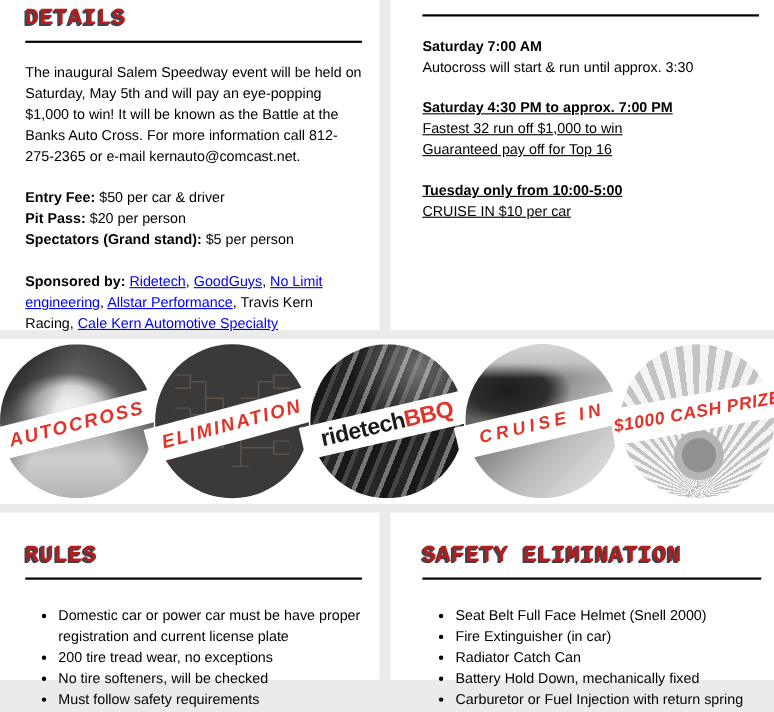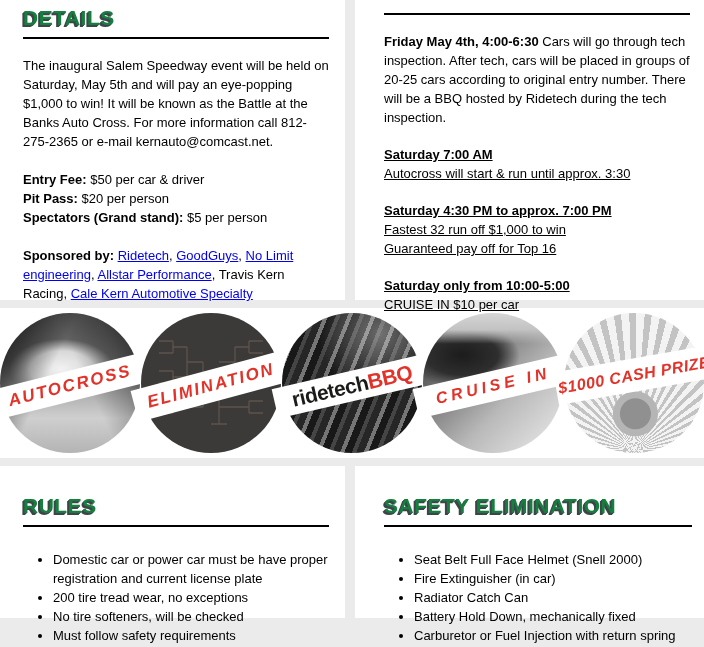--- a/index.html
+++ b/index.html
@@ -13,23 +13,23 @@
   .panel{background:#fff;box-sizing:border-box;}
   .row.top .panel{height:300px;}
   .row.bottom .panel{height:152px;padding-top:28px;}
   .panel-left{width:345px;padding:6px 16px 0 23px;}
   .panel-right{width:349px;padding:6px 14px 0 29px;}
   .row.bottom .panel-left{padding:28px 16px 0 23px;}
   .row.bottom .panel-right{padding:28px 12px 0 29px;}
 
   h2.heading{
     margin:0;line-height:24px;
-    font-family:Liberation Sans, sans-serif;
+    font-family:Liberation Mono, monospace;
     font-weight:bold;font-size:21px;letter-spacing:.5px;
-    color:#15803d;
+    color:#b91c1c;
     text-shadow:-2px 2px 0 #3f434b,-1px 1px 0 #3f434b;
   }
   hr.rule{border:none;border-top:2px solid #000;margin:7px 0 0 0;}
 
   p.body{margin:17px 0 0;line-height:19px;}
   .fees{margin-top:19px;line-height:19px;}
   .fee-line b{font-weight:bold;}
   .sponsors{margin:19px 0 0;line-height:19px;}
   a{color:#0000ee;text-decoration:underline;cursor:pointer;}
 
@@ -109,32 +109,31 @@
       <div class="fees">
         <div class="fee-line"><b>Entry Fee:</b><span> $50 per car &amp; driver</span></div>
         <div class="fee-line"><b>Pit Pass:</b><span> $20 per person</span></div>
         <div class="fee-line"><b>Spectators (Grand stand):</b><span> $5 per person</span></div>
       </div>
       <p class="sponsors"><b>Sponsored by: </b><span id="sponsor-list"><a href="#">Ridetech</a><span>, </span><a href="#">GoodGuys</a><span>, </span><a href="#">No Limit engineering</a><span>, </span><a href="#">Allstar Performance</a><span>, </span><span>Travis Kern Racing</span><span>, </span><a href="#">Cale Kern Automotive Specialty</a></span></p>
     </section>
 
     <section class="panel panel-right">
       <hr class="rule">
-      <p class="sched"><b>Friday May 4th, 4:00-6:30</b><span> Cars will go through tech inspection. After tech, cars will be placed in groups of 20-25 cars according to original entry number. There will be a BBQ hosted by Ridetech during the tech inspection.</span></p>
       <p class="sched">
         <b class="block">Saturday 7:00 AM</b>
         <span class="line">Autocross will start &amp; run until approx. 3:30</span>
       </p>
       <p class="sched">
         <b class="block">Saturday 4:30 PM to approx. 7:00 PM</b>
         <span class="line">Fastest 32 run off $1,000 to win</span>
         <span class="line">Guaranteed pay off for Top 16</span>
       </p>
       <p class="sched">
-        <b class="block">Saturday only from 10:00-5:00</b>
+        <b class="block">Tuesday only from 10:00-5:00</b>
         <span class="line">CRUISE IN $10 per car</span>
       </p>
     </section>
   </div>
 
   <div class="band">
 
     <div class="badge">
       <div class="badge-photo photo-autocross"></div>
       <div class="stripe stripe-autocross">

